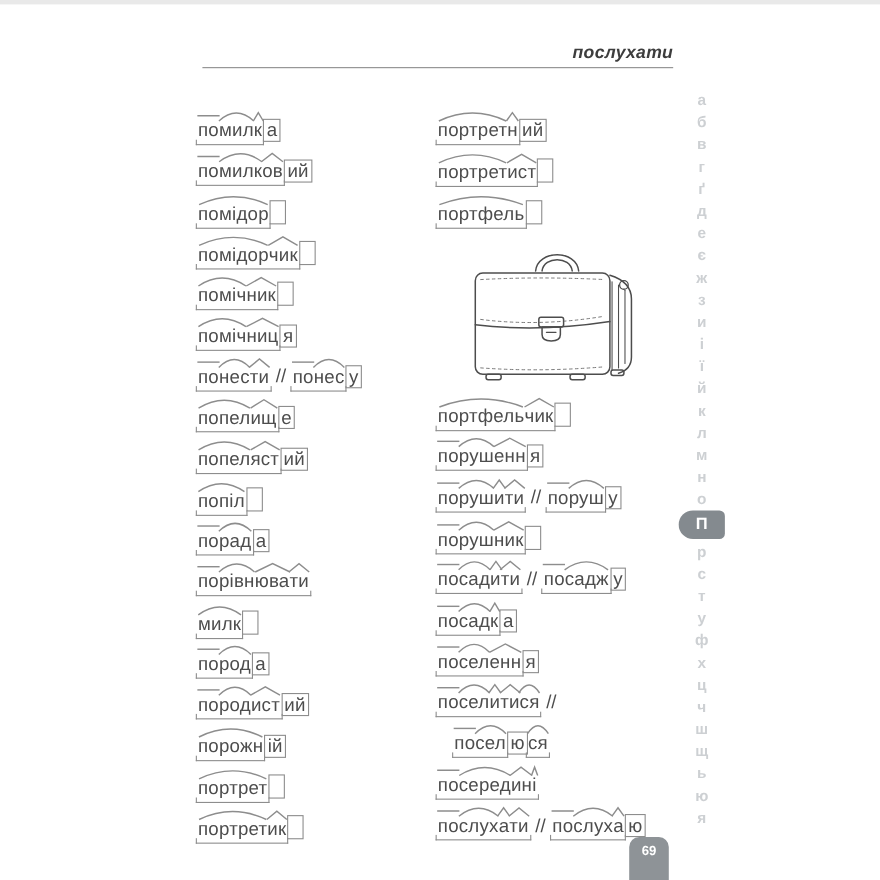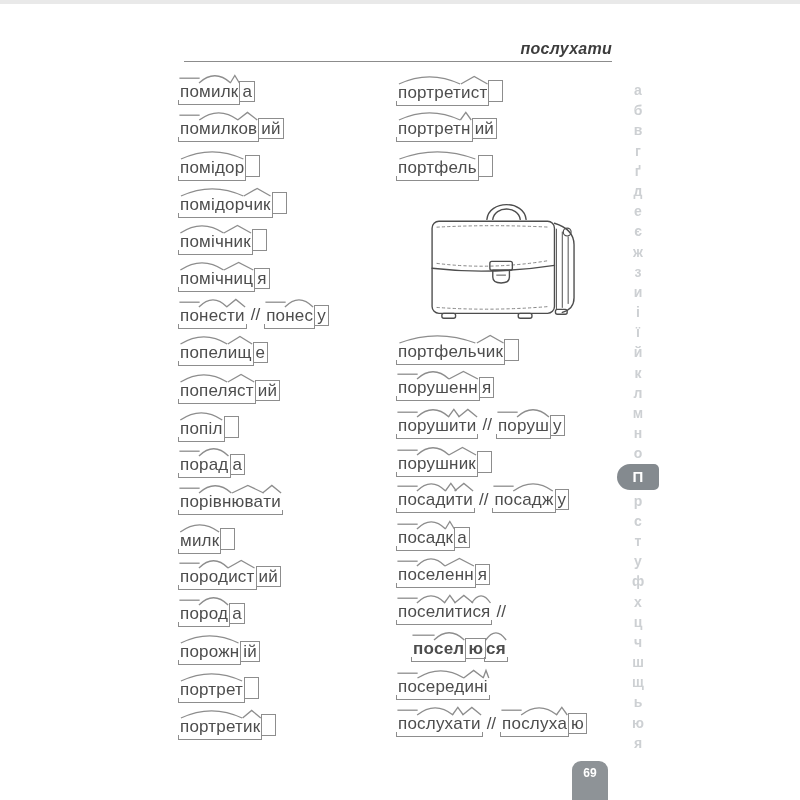--- a/index.html
+++ b/index.html
@@ -12,25 +12,25 @@
   .head-title {
     position:absolute; top:36px; right:188px;
     font-size:16px; font-weight:bold; font-style:italic;
     color:var(--header-text,#3d3d3d); letter-spacing:.3px;
   }
   .head-rule {
     position:absolute; top:57px; left:184px; width:428px; height:1px;
     background:var(--rule,#8c8c8c);
   }
   
-  .col { position:absolute; top:69px;text-align:center; }
+  .col { position:absolute; top:96px;text-align:center; }
   .col-left  { left:180px; width:212px; }
   .col-right { left:398px; width:240px; }
   .row { height:37.3px; display:flex; align-items:center; white-space:nowrap; }
-  .row.indent { padding-left:15px;font-weight:bold; }
+  .row.indent { padding-left:15px; }
   .row.img-row { height:147px; align-items:center; }
   .word { display:inline-block; font-size:17px; line-height:21px; letter-spacing:.2px; }
   .sep { margin:0 6px; font-size:17px; color:var(--text,#4d4d4d); }
   .stem { display:inline-block; position:relative; }
   .stem::after {
     content:""; position:absolute; left:-2px; right:-2px; bottom:-3px; height:4px;
     border-left:1px solid var(--mark,#8d8d8d);
     border-right:1px solid var(--mark,#8d8d8d);
     border-bottom:1px solid var(--mark,#8d8d8d);
   }
@@ -178,30 +178,30 @@
       <div class="row">
         <span class="word"><span class="stem"><span class="m"><span>милк</span><svg viewBox="0 0 100 10" preserveAspectRatio="none" class="mk">
                 <path d="M3 10 Q50 -8 97 10" fill="none" stroke="#8d8d8d" stroke-width="1.3" vector-effect="non-scaling-stroke"></path>
               </svg></span></span><span class="end empty"></span></span>
       </div>
       <div class="row">
         <span class="word"><span class="stem"><span class="m"><span>по</span><svg viewBox="0 0 100 10" preserveAspectRatio="none" class="mk">
                 <path d="M2 4 L98 4" fill="none" stroke="#8d8d8d" stroke-width="1.3" vector-effect="non-scaling-stroke"></path>
               </svg></span><span class="m"><span>род</span><svg viewBox="0 0 100 10" preserveAspectRatio="none" class="mk">
                 <path d="M3 10 Q50 -8 97 10" fill="none" stroke="#8d8d8d" stroke-width="1.3" vector-effect="non-scaling-stroke"></path>
+              </svg></span></span><span class="end">а</span></span>
+      </div>
+      <div class="row">
+        <span class="word"><span class="stem"><span class="m"><span>по</span><svg viewBox="0 0 100 10" preserveAspectRatio="none" class="mk">
+                <path d="M2 4 L98 4" fill="none" stroke="#8d8d8d" stroke-width="1.3" vector-effect="non-scaling-stroke"></path>
+              </svg></span><span class="m"><span>род</span><svg viewBox="0 0 100 10" preserveAspectRatio="none" class="mk">
+                <path d="M3 10 Q50 -8 97 10" fill="none" stroke="#8d8d8d" stroke-width="1.3" vector-effect="non-scaling-stroke"></path>
               </svg></span><span class="m"><span>ист</span><svg viewBox="0 0 100 10" preserveAspectRatio="none" class="mk">
                 <path d="M3 10 L50 0.5 L97 10" fill="none" stroke="#8d8d8d" stroke-width="1.3" vector-effect="non-scaling-stroke"></path>
               </svg></span></span><span class="end">ий</span></span>
-      </div>
-      <div class="row">
-        <span class="word"><span class="stem"><span class="m"><span>по</span><svg viewBox="0 0 100 10" preserveAspectRatio="none" class="mk">
-                <path d="M2 4 L98 4" fill="none" stroke="#8d8d8d" stroke-width="1.3" vector-effect="non-scaling-stroke"></path>
-              </svg></span><span class="m"><span>род</span><svg viewBox="0 0 100 10" preserveAspectRatio="none" class="mk">
-                <path d="M3 10 Q50 -8 97 10" fill="none" stroke="#8d8d8d" stroke-width="1.3" vector-effect="non-scaling-stroke"></path>
-              </svg></span></span><span class="end">а</span></span>
       </div>
       <div class="row">
         <span class="word"><span class="stem"><span class="m"><span>порожн</span><svg viewBox="0 0 100 10" preserveAspectRatio="none" class="mk">
                 <path d="M3 10 Q50 -8 97 10" fill="none" stroke="#8d8d8d" stroke-width="1.3" vector-effect="non-scaling-stroke"></path>
               </svg></span></span><span class="end">ій</span></span>
       </div>
       <div class="row">
         <span class="word"><span class="stem"><span class="m"><span>портрет</span><svg viewBox="0 0 100 10" preserveAspectRatio="none" class="mk">
                 <path d="M3 10 Q50 -8 97 10" fill="none" stroke="#8d8d8d" stroke-width="1.3" vector-effect="non-scaling-stroke"></path>
               </svg></span></span><span class="end empty"></span></span>
@@ -211,30 +211,30 @@
                 <path d="M3 10 Q50 -8 97 10" fill="none" stroke="#8d8d8d" stroke-width="1.3" vector-effect="non-scaling-stroke"></path>
               </svg></span><span class="m"><span>ик</span><svg viewBox="0 0 100 10" preserveAspectRatio="none" class="mk">
                 <path d="M3 10 L50 0.5 L97 10" fill="none" stroke="#8d8d8d" stroke-width="1.3" vector-effect="non-scaling-stroke"></path>
               </svg></span></span><span class="end empty"></span></span>
       </div>
     </div>
   <div class="col col-right" id="col-right">
       <div class="row">
         <span class="word"><span class="stem"><span class="m"><span>портрет</span><svg viewBox="0 0 100 10" preserveAspectRatio="none" class="mk">
                 <path d="M3 10 Q50 -8 97 10" fill="none" stroke="#8d8d8d" stroke-width="1.3" vector-effect="non-scaling-stroke"></path>
+              </svg></span><span class="m"><span>н</span><svg viewBox="0 0 100 10" preserveAspectRatio="none" class="mk">
+                <path d="M3 10 L50 0.5 L97 10" fill="none" stroke="#8d8d8d" stroke-width="1.3" vector-effect="non-scaling-stroke"></path>
+              </svg></span></span><span class="end">ий</span></span>
+      </div>
+      <div class="row">
+        <span class="word"><span class="stem"><span class="m"><span>портрет</span><svg viewBox="0 0 100 10" preserveAspectRatio="none" class="mk">
+                <path d="M3 10 Q50 -8 97 10" fill="none" stroke="#8d8d8d" stroke-width="1.3" vector-effect="non-scaling-stroke"></path>
               </svg></span><span class="m"><span>ист</span><svg viewBox="0 0 100 10" preserveAspectRatio="none" class="mk">
                 <path d="M3 10 L50 0.5 L97 10" fill="none" stroke="#8d8d8d" stroke-width="1.3" vector-effect="non-scaling-stroke"></path>
               </svg></span></span><span class="end empty"></span></span>
-      </div>
-      <div class="row">
-        <span class="word"><span class="stem"><span class="m"><span>портрет</span><svg viewBox="0 0 100 10" preserveAspectRatio="none" class="mk">
-                <path d="M3 10 Q50 -8 97 10" fill="none" stroke="#8d8d8d" stroke-width="1.3" vector-effect="non-scaling-stroke"></path>
-              </svg></span><span class="m"><span>н</span><svg viewBox="0 0 100 10" preserveAspectRatio="none" class="mk">
-                <path d="M3 10 L50 0.5 L97 10" fill="none" stroke="#8d8d8d" stroke-width="1.3" vector-effect="non-scaling-stroke"></path>
-              </svg></span></span><span class="end">ий</span></span>
       </div>
       <div class="row">
         <span class="word"><span class="stem"><span class="m"><span>портфель</span><svg viewBox="0 0 100 10" preserveAspectRatio="none" class="mk">
                 <path d="M3 10 Q50 -8 97 10" fill="none" stroke="#8d8d8d" stroke-width="1.3" vector-effect="non-scaling-stroke"></path>
               </svg></span></span><span class="end empty"></span></span>
       </div>
       <div class="row img-row">
     <svg class="briefcase" width="172" height="140" viewBox="0 0 175 143" fill="none" stroke="#4d4d4d" stroke-width="1.4" stroke-linecap="round" stroke-linejoin="round">
 
       <path d="M68 32 C70 12 106 12 108 32"></path>

